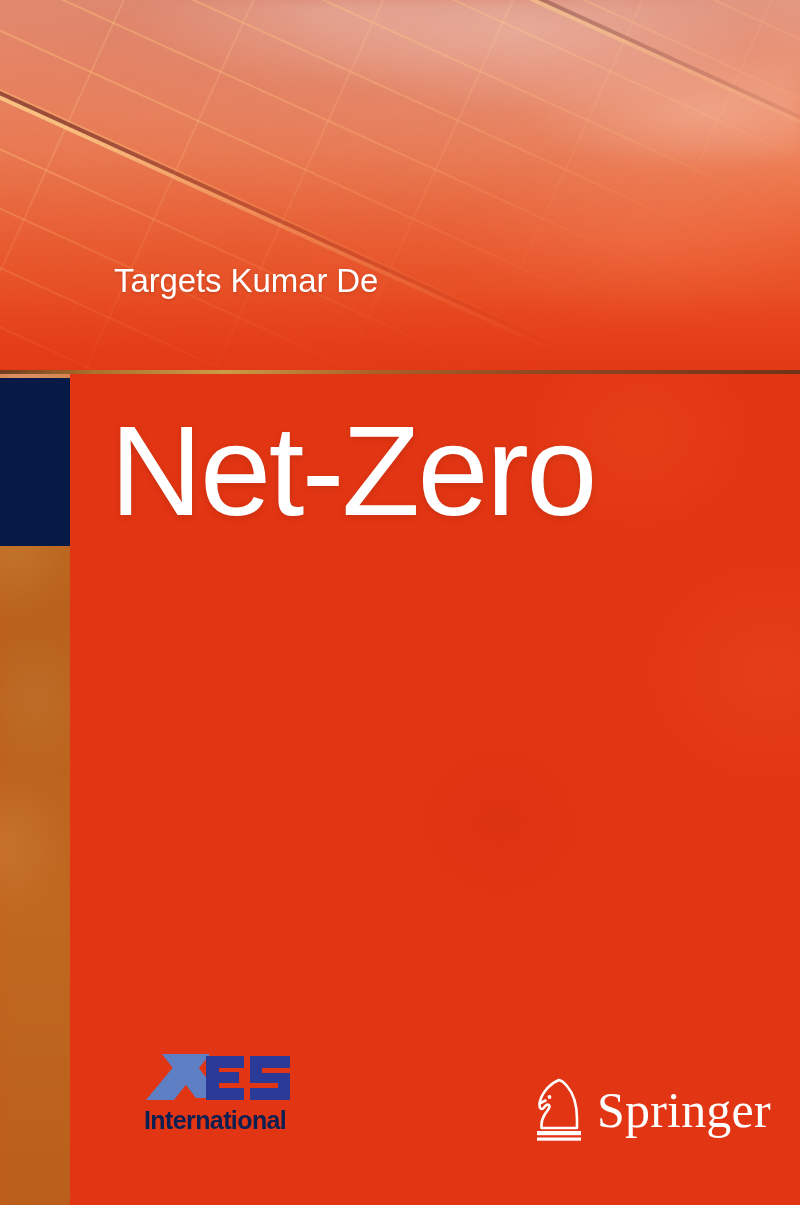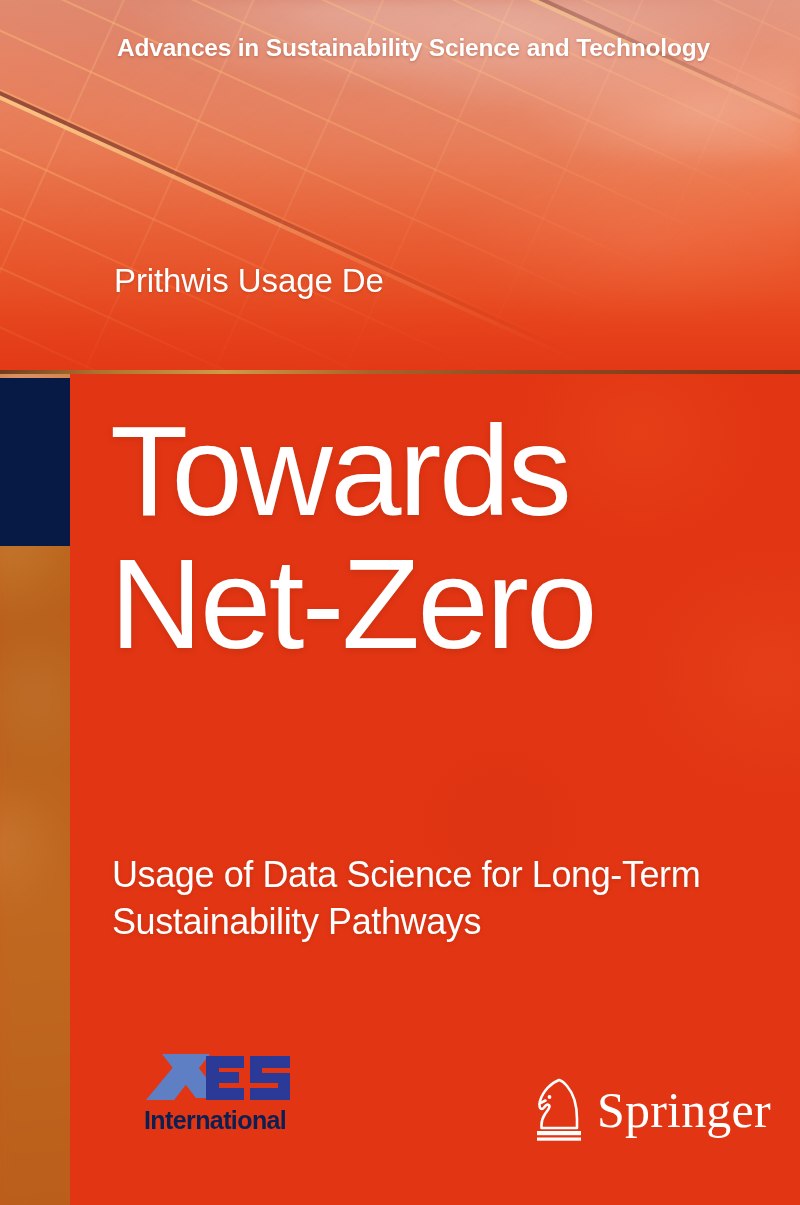--- a/index.html
+++ b/index.html
@@ -258,35 +258,29 @@
   <div class="banner">
     <div class="sky-clouds"></div>
     <div class="panel-array"></div>
     <div class="panel-seams"></div>
     <div class="banner-warm-wash"></div>
   </div>
 
   <div class="banner-edge"></div>
   <div class="navy-block"></div>
 
-  <div class="series-title">Advances in Sustainability Science and Technology</div>
 
   <div class="authors">
-    <div>Prithwis Usage De</div>
+    <div>Targets Kumar De</div>
   </div>
 
   <div class="book-title">
-    <div>Towards</div>
     <div>Net-Zero</div>
   </div>
 
-  <div class="subtitle">
-    <div>Usage of Data Science for Long-Term</div>
-    <div>Sustainability Pathways</div>
-  </div>
 
   <div class="kes-logo">
     <svg width="150" height="56" viewBox="0 0 150 56">
 
       <g fill="#5f7fc4">
         <polygon points="2,48 30,48 66,2 40,2"></polygon>
         <polygon points="18,2 44,2 78,46 52,46"></polygon>
       </g>
 
       <g fill="#2a3a96">

